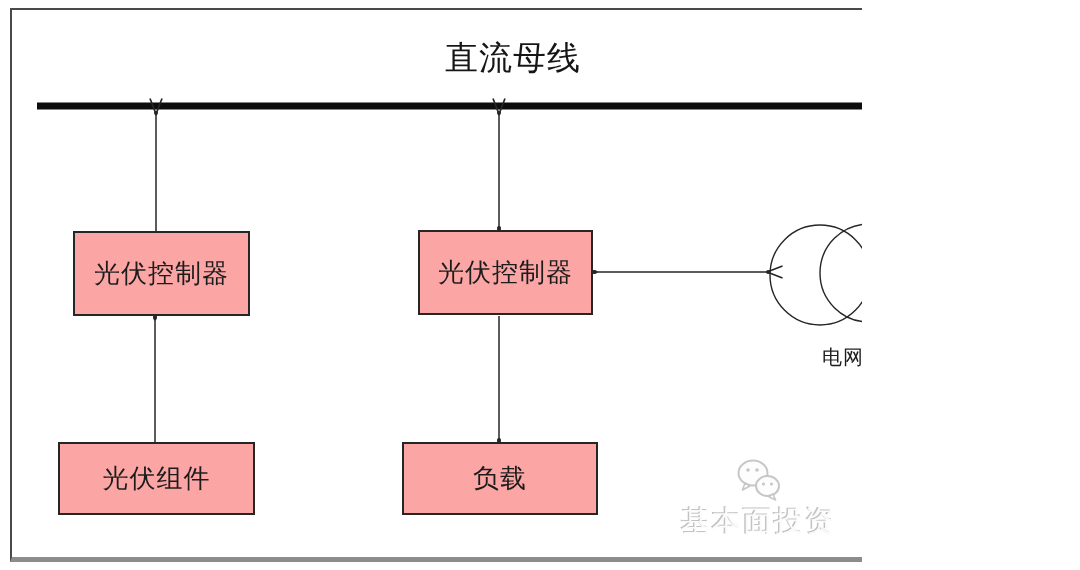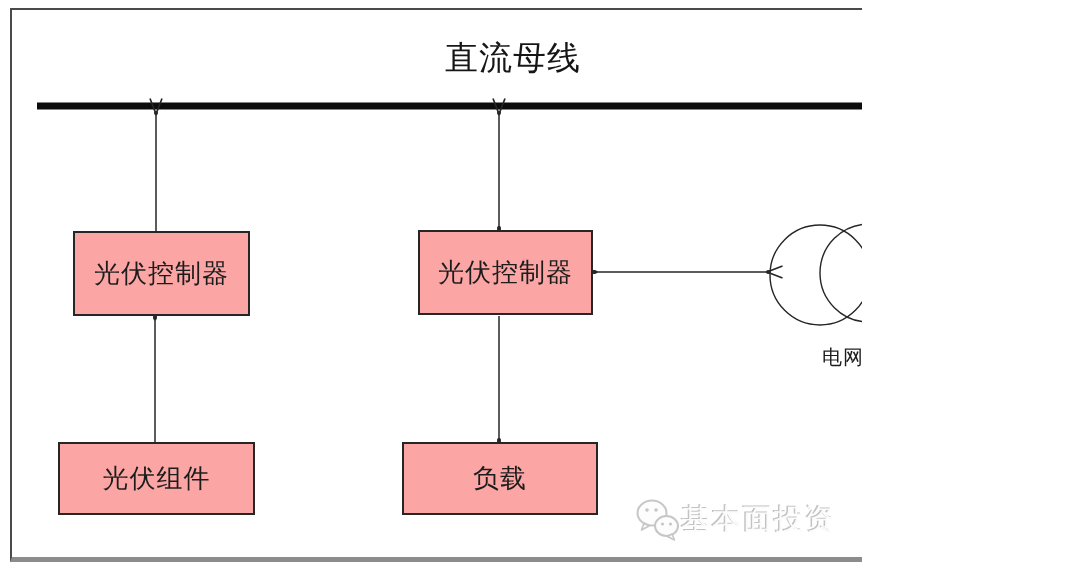--- a/index.html
+++ b/index.html
@@ -35,21 +35,21 @@
   .box-pvc{left:73px;top:231px;width:177px;height:85px;}
   .box-conv{left:418px;top:230px;width:175px;height:85px;}
   .box-pvm{left:58px;top:442px;width:197px;height:73px;}
   .box-load{left:402px;top:442px;width:196px;height:73px;}
   .grid-label{
     position:absolute;left:793px;top:344px;width:100px;text-align:center;
     font-size:20px;color:#1c1c1c;letter-spacing:1px;
   }
   .watermark{
     position:absolute;right:26px;bottom:28px;
-    display:flex;align-items:center;
+    display:flex;align-items:center;flex-direction:column;
   }
   .watermark .wm-text{
     font-size:29px;letter-spacing:2px;white-space:nowrap;
     color:#fbfbfb;
     text-shadow:-1.5px -1.5px 0 #c3c3c3, 1px 1px 0 #ffffff;
   }
 </style>
 </head>
 <body>
 

